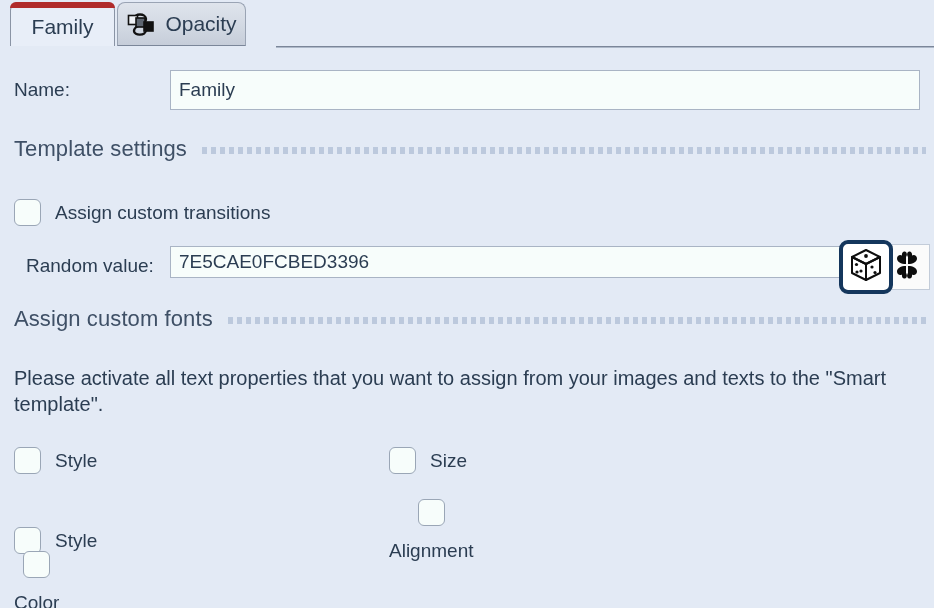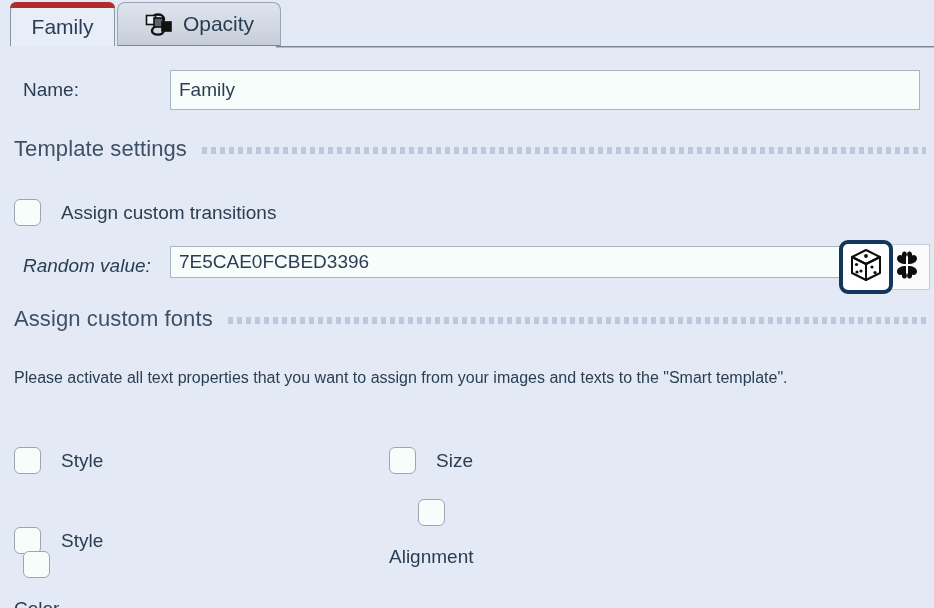--- a/index.html
+++ b/index.html
@@ -58,38 +58,37 @@
     position: absolute;
     left: -1px; right: -1px; top: -1px;
     height: 6px;
     background: #b02b2b;
     border-top-left-radius: 8px;
     border-top-right-radius: 8px;
   }
   .tab-active .tab-label { padding-top: 4px; }
   .tab-inactive {
     left: 117px;
-    width: 164px;
+    width: 129px;
     background: linear-gradient(to bottom, #dfe4ec 0%, #d2d9e3 55%, #c6cdd9 100%);
     border: 1px solid #9aa4b4;
     border-bottom: 1px solid #7b8699;
     color: #2b3d52;
     z-index: 2;
   }
   .tab-label { white-space: nowrap; }
 
   .opacity-icon { width: 30px; height: 26px; display:block; flex: 0 0 auto; }
 
   
   .row-label {
     position: absolute;
     font-size: 19px;
     color: #2b3d52;
     white-space: nowrap;
-    margin-left: 9px;
   }
   .textfield {
     position: absolute;
     box-sizing: border-box;
     background: #f7fdfb;
     border: 1px solid #a9b4c4;
     font-family: "Liberation Sans", sans-serif;
     font-size: 19px;
     color: #2b3d52;
     padding: 0 8px;
@@ -118,21 +117,21 @@
     background-image: repeating-linear-gradient(to right,
         #bcc9dd 0 5px, rgba(0,0,0,0) 5px 9px);
     margin-top: 3px;
   }
 
   
   .cbrow {
     position: absolute;
     display: flex;
     align-items: center;
-    gap: 20px;
+    gap: 14px;
     cursor: pointer;
   }
   .cbox {
     width: 27px;
     height: 27px;
     box-sizing: border-box;
     border: 1px solid #9aa6b6;
     border-radius: 6px;
     background: #f7fdfb;
     flex: 0 0 auto;
@@ -142,21 +141,21 @@
     color: #2b3d52;
     white-space: nowrap;
   }
 
   
   .para {
     position: absolute;
     left: 14px;
     top: 365px;
     width: 900px;
-    font-size: 16px;
+    font-size: 20px;
     line-height: 26px;
     color: #2b3d52;
   }
 
   
   .icon-btn {
     position: absolute;
     box-sizing: border-box;
     display: flex;
     align-items: center;
@@ -208,21 +207,21 @@
 <div class="section" style="top:136px;">
   <span class="section-title">Template settings</span>
   <span class="section-dots"></span>
 </div>
 
 <div class="cbrow" style="left:14px; top:199px;">
   <span class="cbox"></span>
   <span class="cblabel">Assign custom transitions</span>
 </div>
 
-<div class="row-label" style="left:14px; top:255px;font-style:italic;">Random value:</div>
+<div class="row-label" style="left:26px; top:255px;">Random value:</div>
 <input class="textfield" style="left: 170px; top: 246px; width: 750px; height: 32px;" value="7E5CAE0FCBED3396">
 
 <div class="icon-btn btn-dice">
   <span>
     <svg width="36" height="36" viewBox="0 0 36 36" xmlns="http://www.w3.org/2000/svg">
       <g fill="none" stroke="#0d0d0d" stroke-width="2" stroke-linejoin="round">
         <path d="M18 3 L32 10 L18 17 L4 10 Z"></path>
         <path d="M4 10 L4 26 L18 33 L18 17 Z"></path>
         <path d="M32 10 L32 26 L18 33 L18 17 Z"></path>
       </g>

